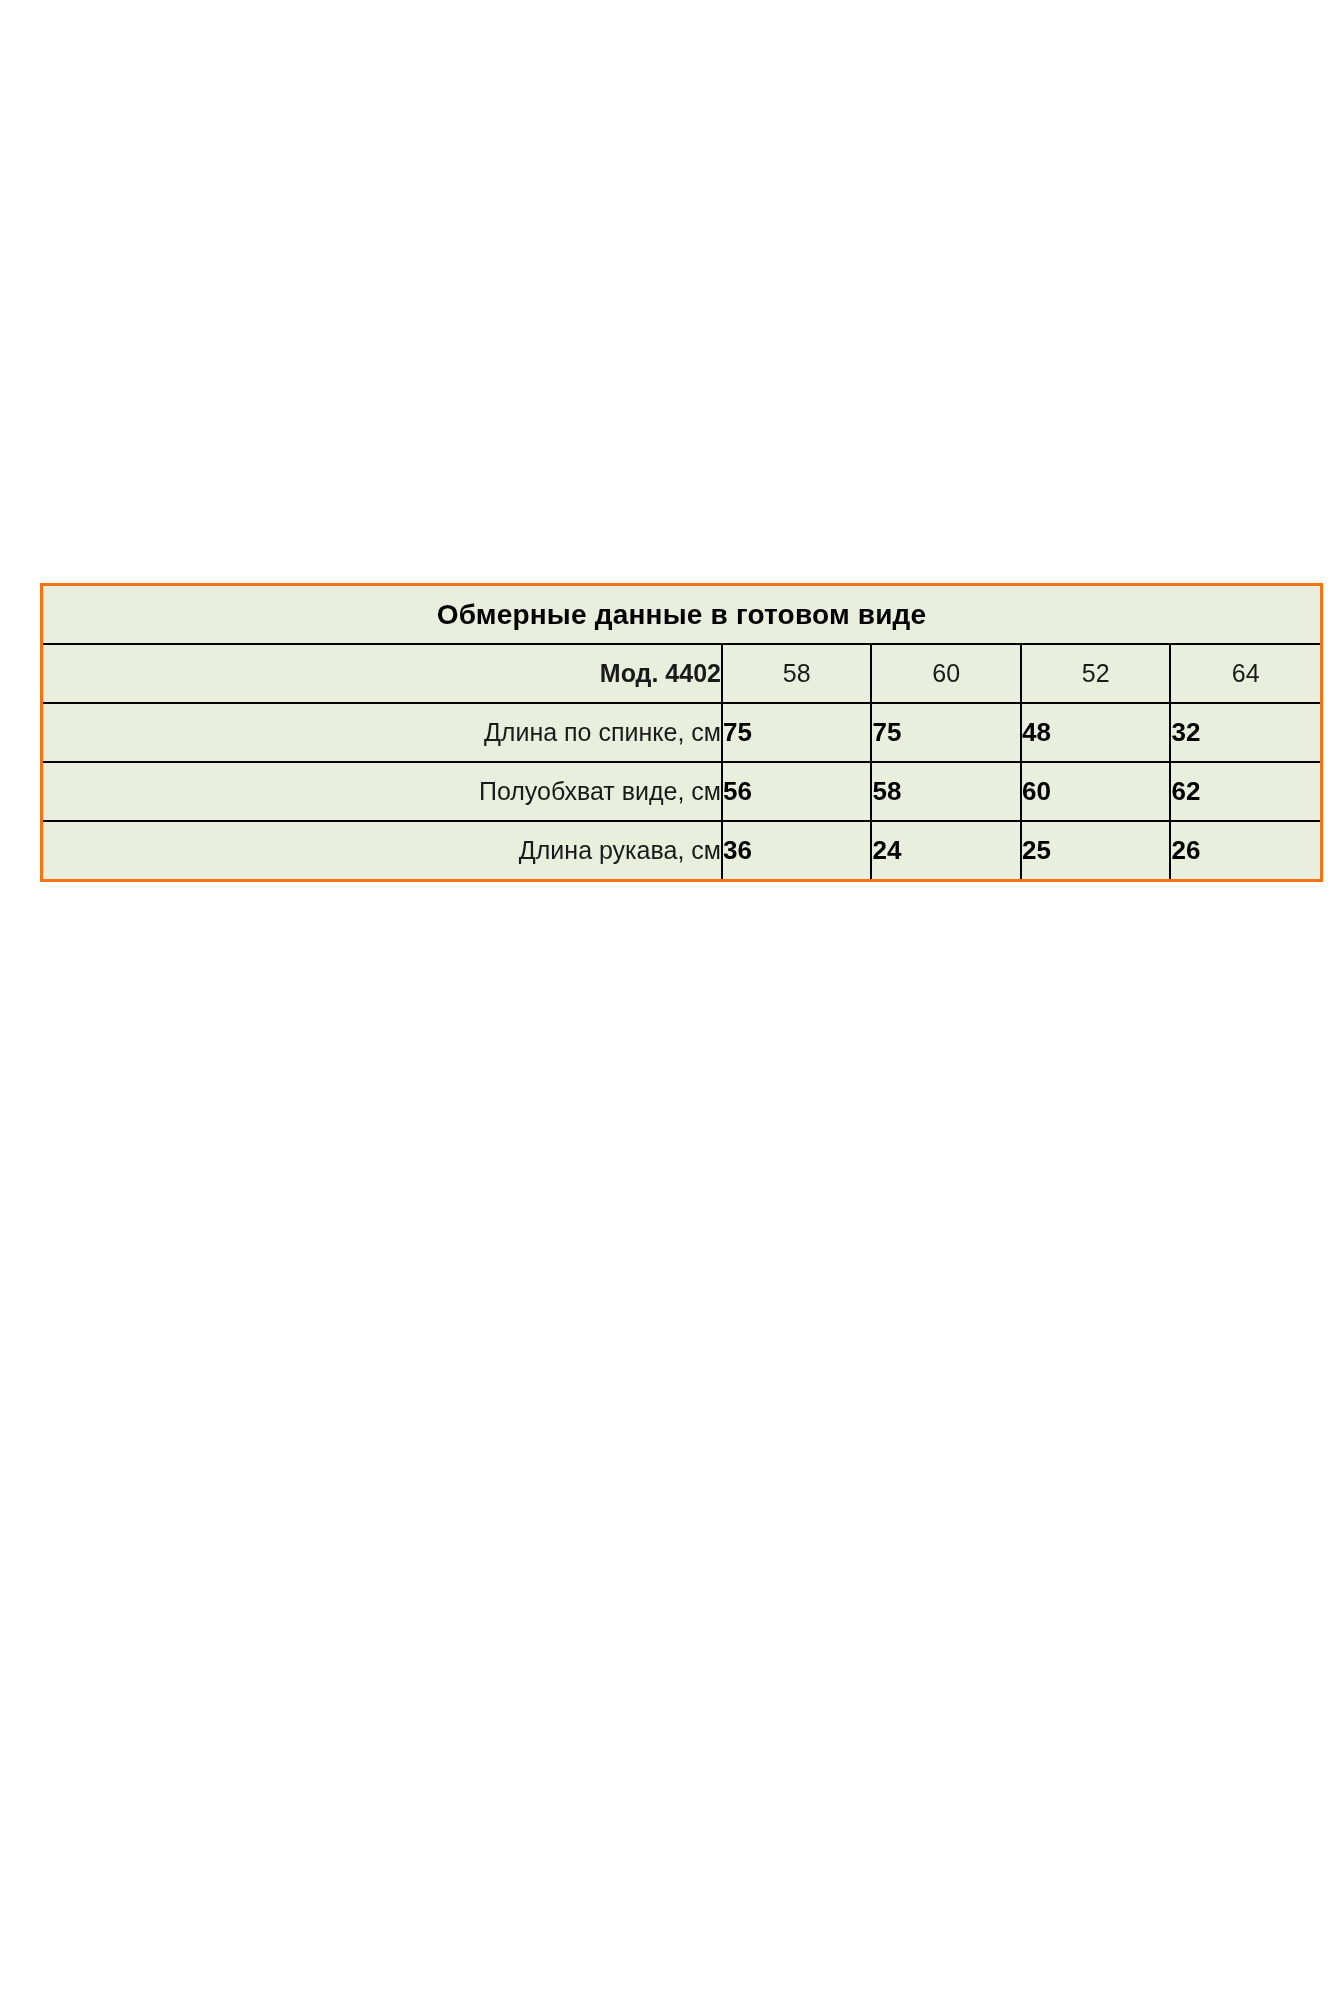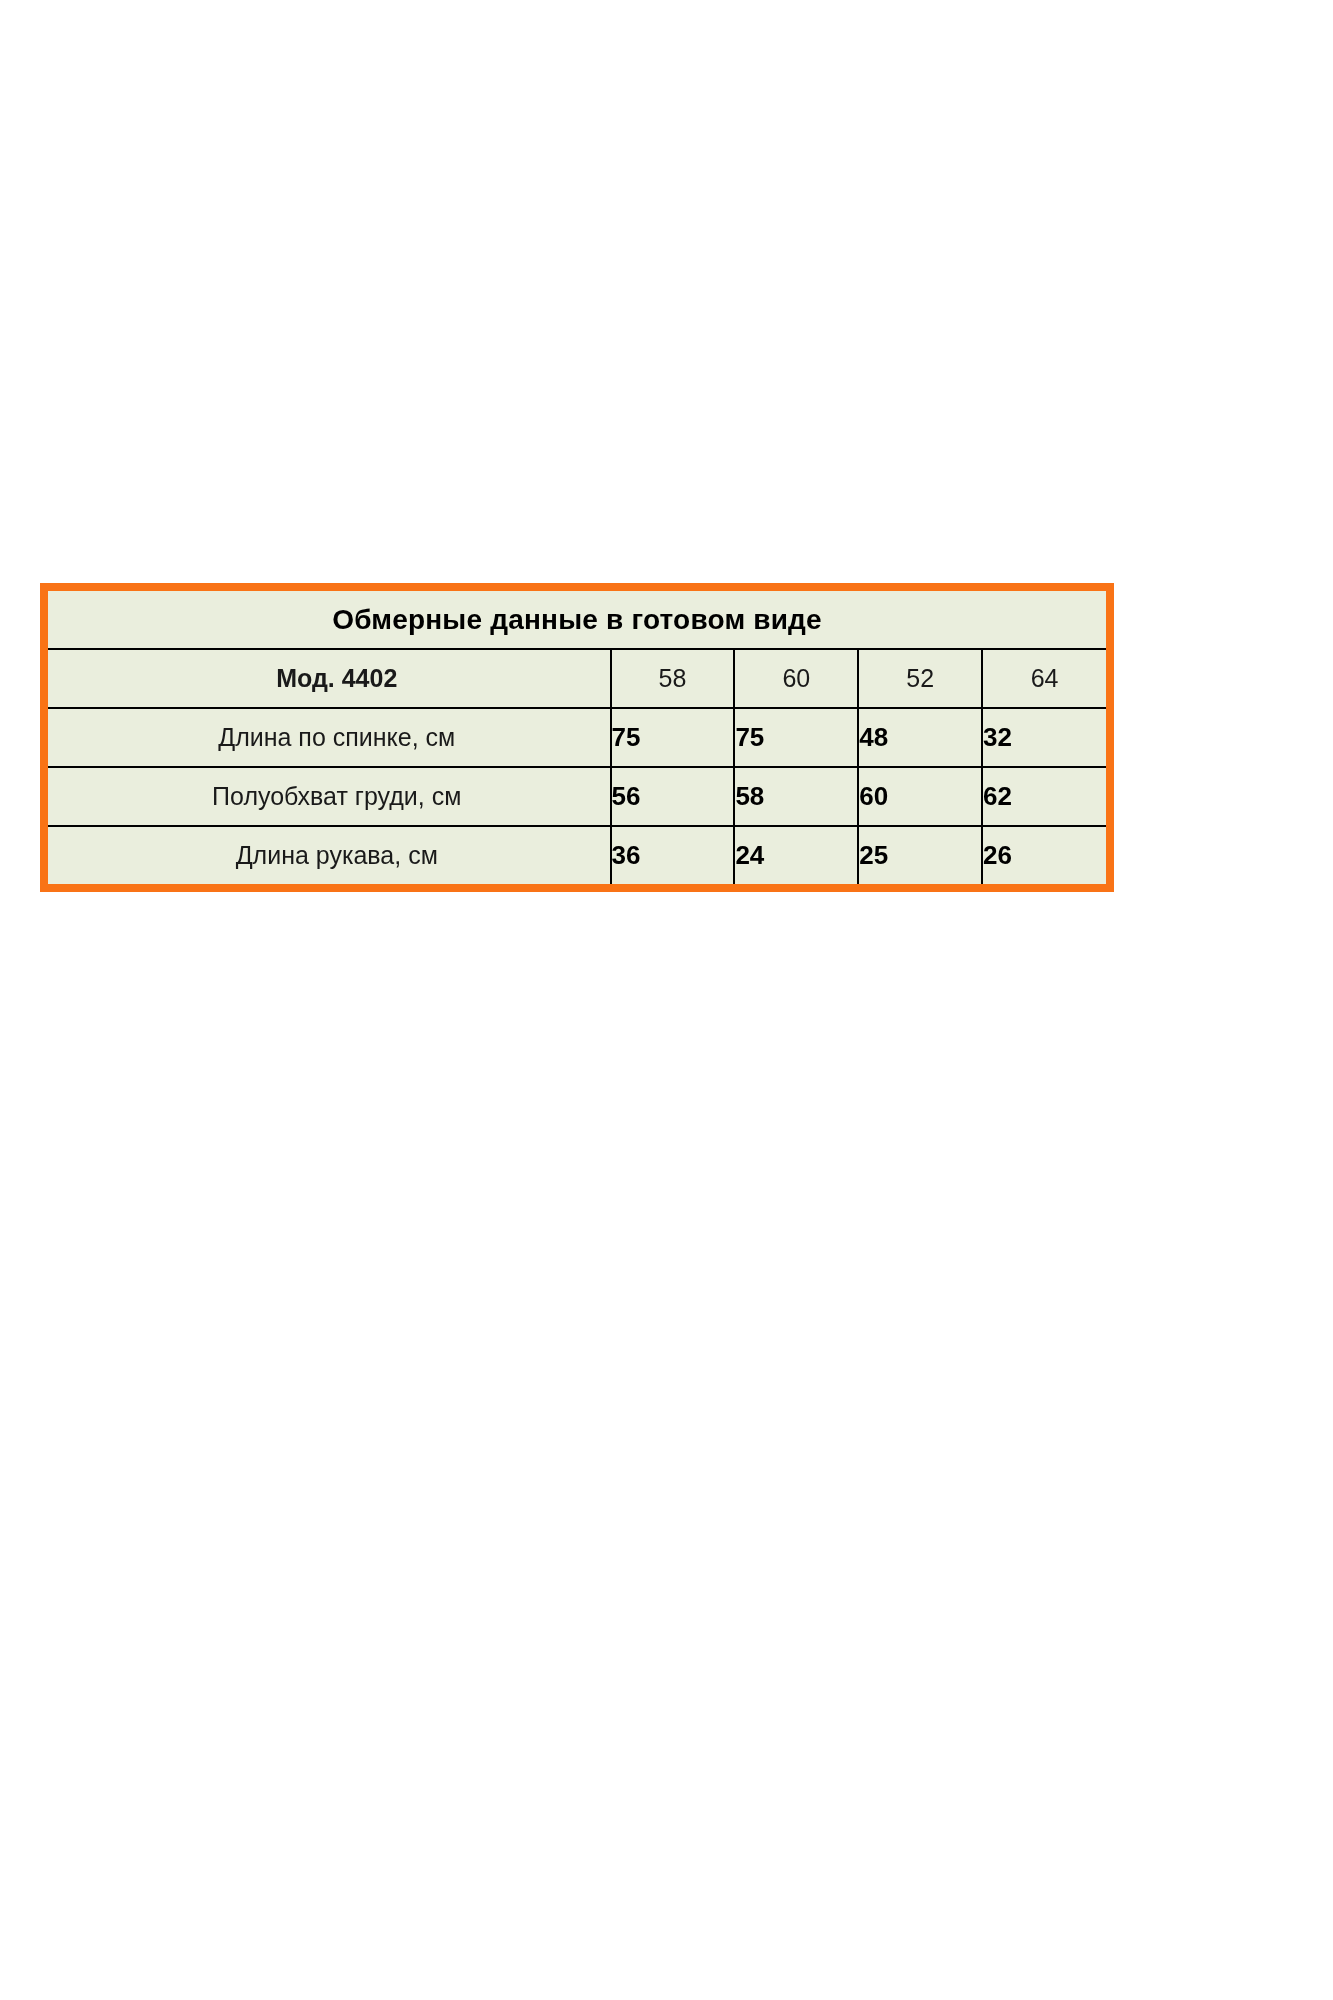--- a/index.html
+++ b/index.html
@@ -12,23 +12,23 @@
     height: 2000px;
     position: relative;
     font-family: "Liberation Sans", sans-serif;
     overflow: hidden;
   }
 
   .table-wrap {
     position: absolute;
     left: 40px;
     top: 583px;
-    width: 1074px;           
+    width: 1283px;           
     background: #6d28d9;
-    border: 8px solid #f97316;
+    border: 3px solid #f97316;
     box-sizing: border-box;
   }
 
   table.measure {
     border-collapse: collapse;
     width: 100%;
     table-layout: fixed;
     background: #eaeedd;
   }
 
@@ -48,21 +48,21 @@
     text-align: center;
     font-size: 28px;
     font-weight: bold;
     color: #000000;
     height: 57px;
     line-height: 57px;
     letter-spacing: 0.2px;
   }
 
   .row-label {
-    text-align: center;
+    text-align: right;
     padding-left: 16px !important;
     font-size: 25px;
     color: #1a1a1a;
     height: 57px;
     line-height: 57px;
     white-space: nowrap;
   }
   .row-label.model {
     font-weight: bold;
   }
@@ -111,21 +111,21 @@
         <td class="size-head">64</td>
       </tr>
       <tr>
         <td class="row-label">Длина по спинке, см</td>
         <td class="val">75</td>
         <td class="val">75</td>
         <td class="val">48</td>
         <td class="val">32</td>
       </tr>
       <tr>
-        <td class="row-label">Полуобхват груди, см</td>
+        <td class="row-label">Полуобхват виде, см</td>
         <td class="val">56</td>
         <td class="val">58</td>
         <td class="val">60</td>
         <td class="val">62</td>
       </tr>
       <tr>
         <td class="row-label">Длина рукава, см</td>
         <td class="val">36</td>
         <td class="val">24</td>
         <td class="val">25</td>

